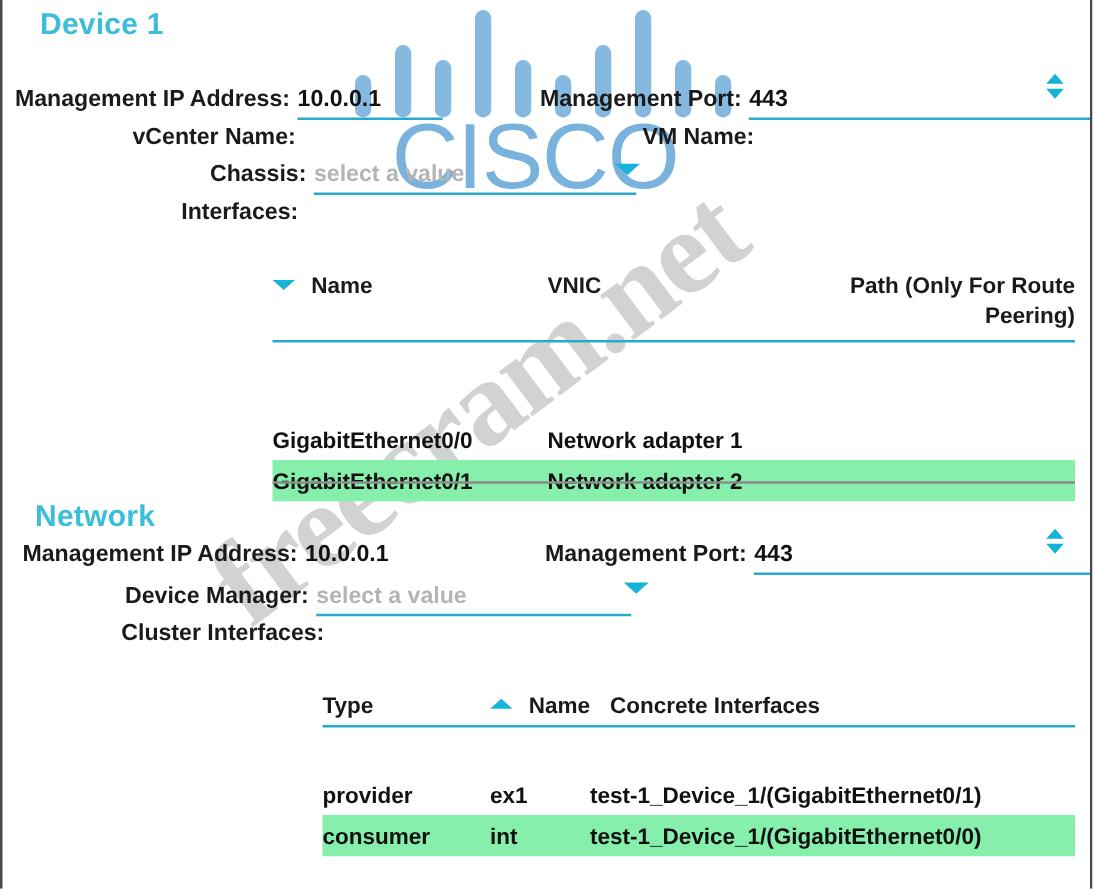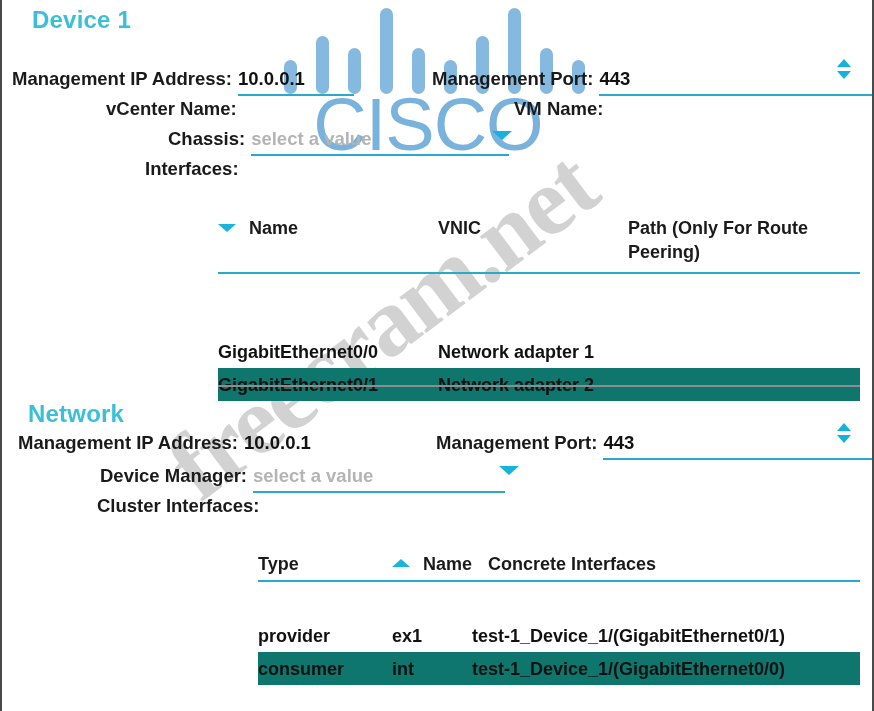--- a/index.html
+++ b/index.html
@@ -170,21 +170,21 @@
   }
   .tbl .row .td {
     font-size: 18px;
     font-weight: bold;
     color: #111111;
     box-sizing: border-box;
     white-space: nowrap;
     line-height: 22px;
   }
   .tbl .row.alt {
-    background: #0f766e;
+    background: #86efac;
   }
   .sort-ind {
     display: inline-block;
     width: 0;
     height: 0;
     border-left: 9px solid transparent;
     border-right: 9px solid transparent;
     vertical-align: middle;
     position: relative;
   }
@@ -276,21 +276,21 @@
 
     <div class="tbl" style="left:216px; top:216px; width:642px;">
       <div class="hdr">
         <div class="th" style="width:220px; padding-left:0;">
           <span class="sort-ind down"></span>
           <span style="margin-left:8px;">Name</span>
         </div>
         <div class="th" style="width:190px;">
           <span>VNIC</span>
         </div>
-        <div class="th" style="width:232px; ">
+        <div class="th" style="width:232px; text-align:right;">
           <span>Path (Only For Route</span><br>
           <span>Peering)</span>
         </div>
       </div>
       <div class="hdr-rule" style="left:0; top:56px; width:642px;"></div>
 
       <div class="row" style="height:32px; margin-top:72px;">
         <div class="td" style="width:220px;">GigabitEthernet0/0</div>
         <div class="td" style="width:190px;">Network adapter 1</div>
         <div class="td" style="width:232px;"></div>

